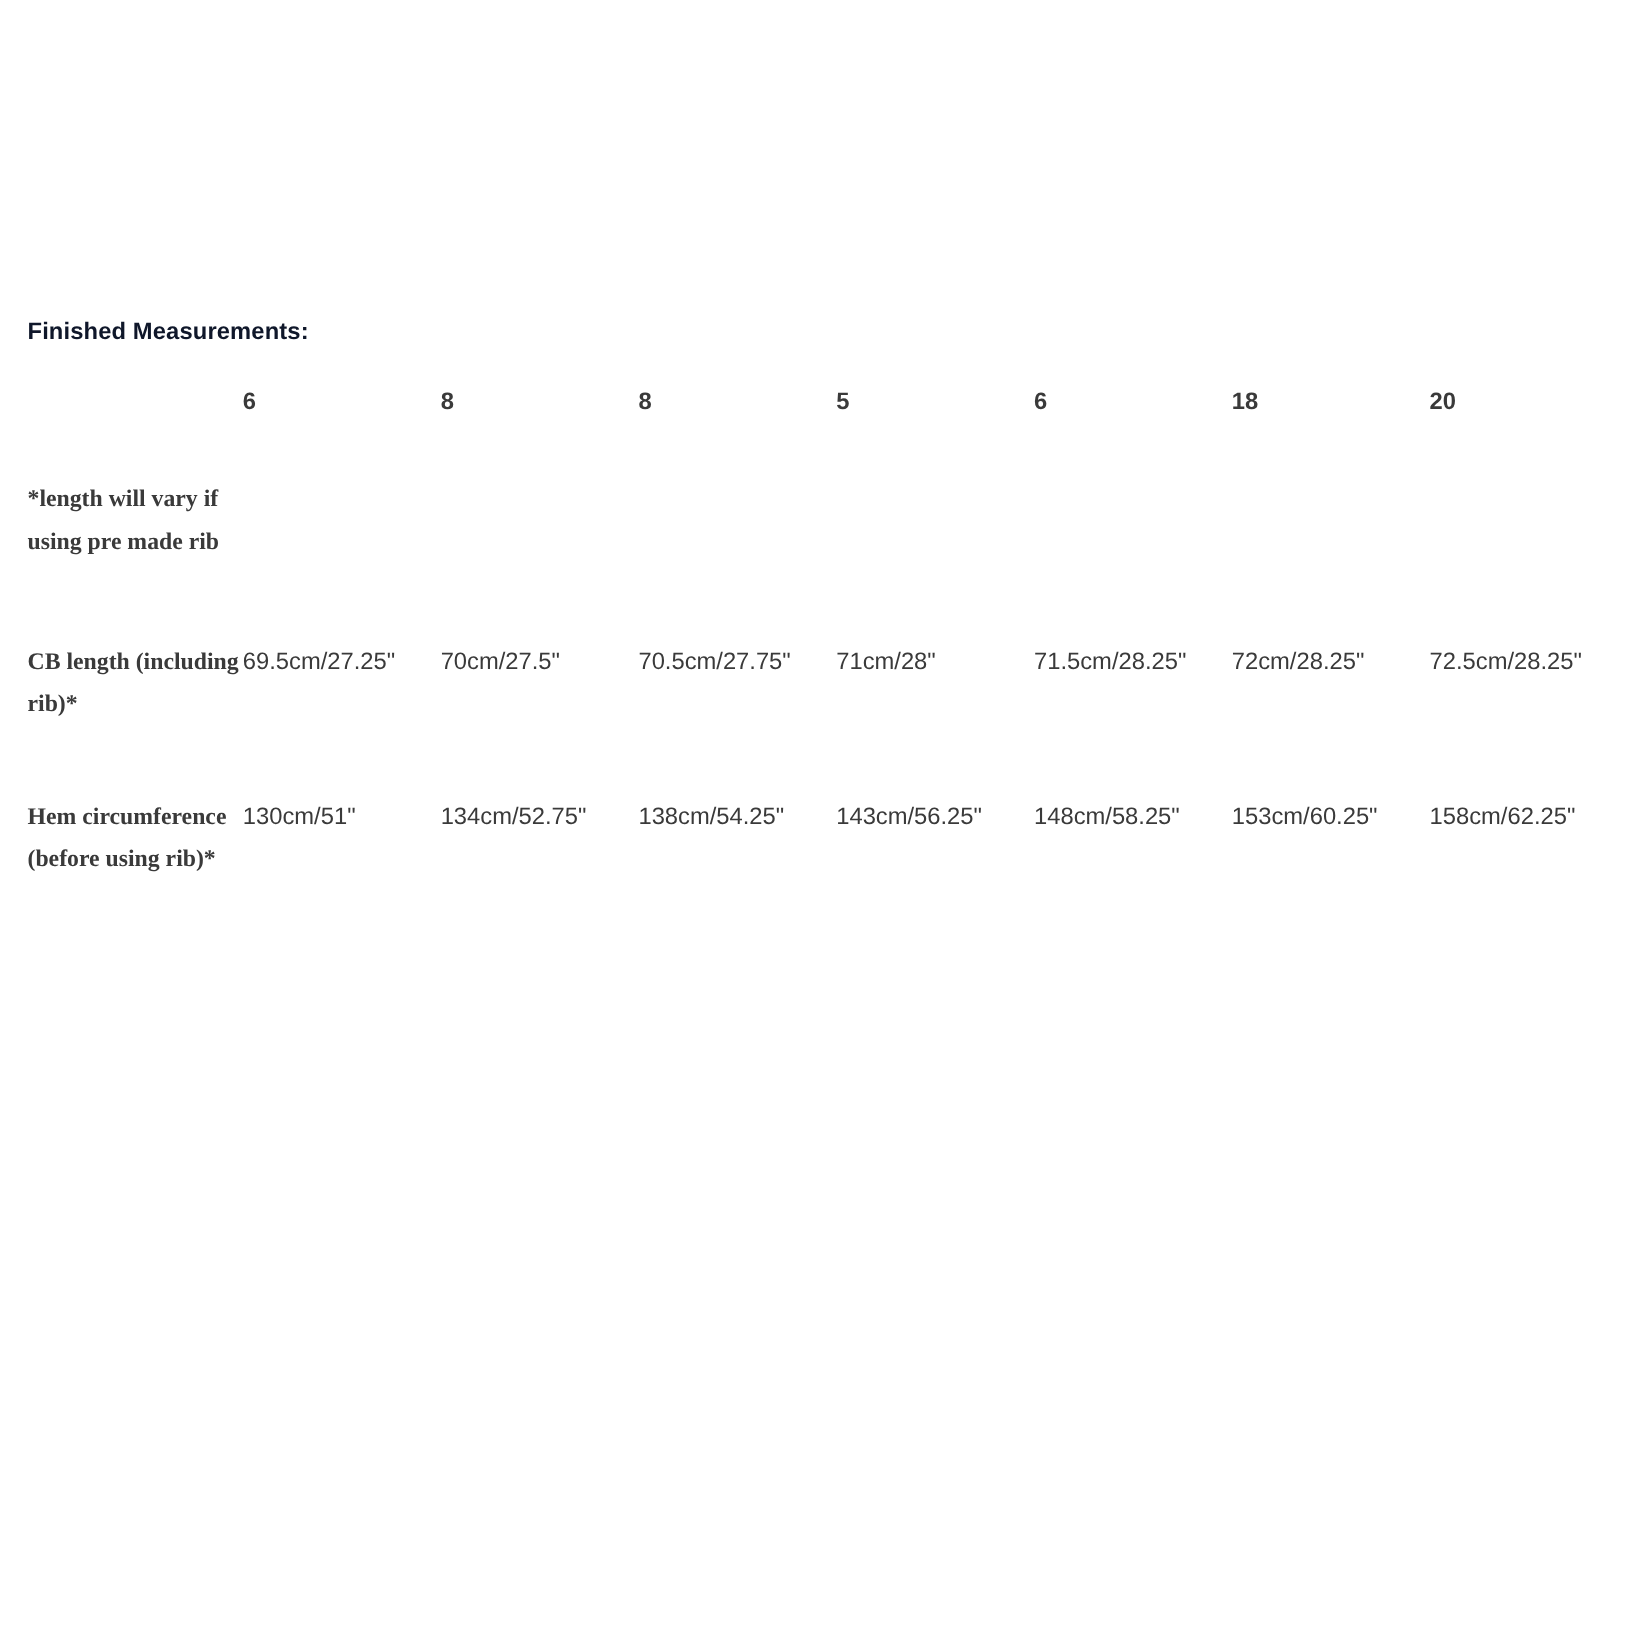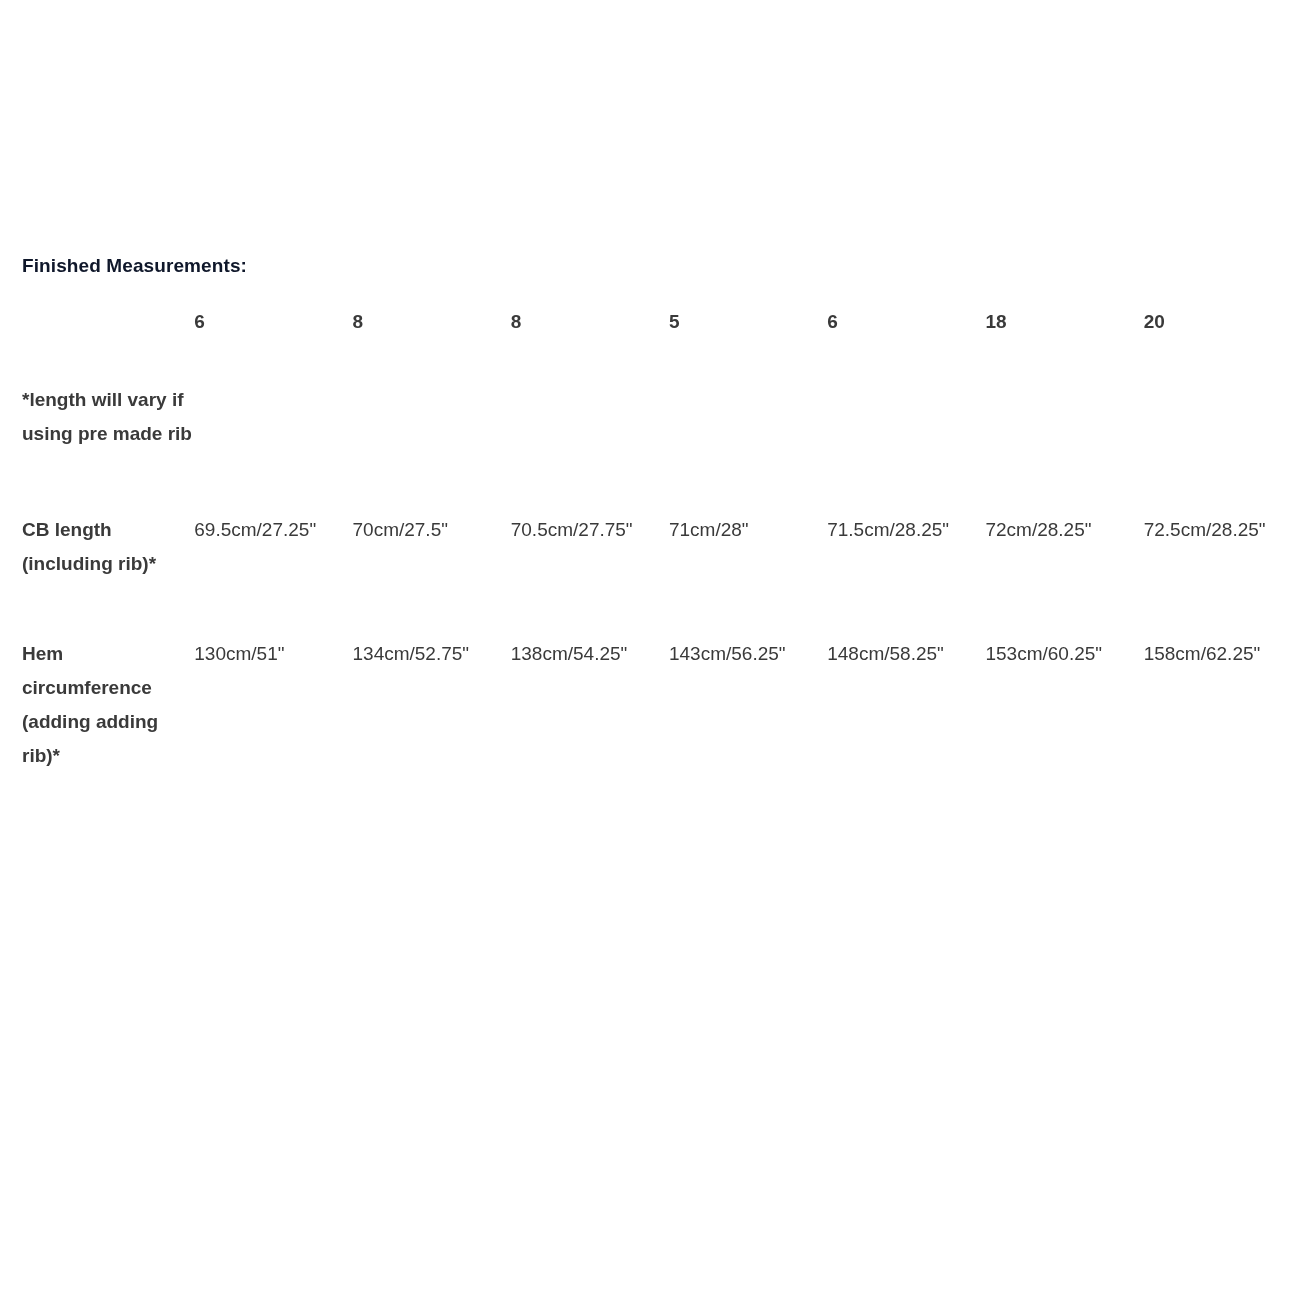--- a/index.html
+++ b/index.html
@@ -49,20 +49,21 @@
   th.size-head {
     font-weight: bold;
     color: #3a3a3a;
     height: 78px;
   }
   th.blank-head { height: 78px; }
   td.rowlabel {
     font-weight: bold;
     color: #3a3a3a;
     padding-right: 18px;
+    font-family: Liberation Serif, serif;
   }
   td.val {
     font-weight: normal;
     color: #3a3a3a;
     padding-right: 10px;
   }
   tr.note td { padding-bottom: 62px; }
   tr.r-bust td { padding-bottom: 46px; }
   tr.r-cb td { padding-bottom: 56px; margin-top: 24px; }
   tr.r-hem td { padding-bottom: 36px; }
@@ -117,21 +118,21 @@
         <td class="val nowrap">69.5cm/27.25"</td>
         <td class="val nowrap">70cm/27.5"</td>
         <td class="val nowrap">70.5cm/27.75"</td>
         <td class="val nowrap">71cm/28"</td>
         <td class="val nowrap">71.5cm/28.25"</td>
         <td class="val nowrap">72cm/28.25"</td>
         <td class="val nowrap">72.5cm/28.25"</td>
       </tr>
 
       <tr class="r-hem">
-        <td class="rowlabel">Hem circumference (adding adding rib)*</td>
+        <td class="rowlabel">Hem circumference (before using rib)*</td>
         <td class="val nowrap">130cm/51"</td>
         <td class="val nowrap">134cm/52.75"</td>
         <td class="val nowrap">138cm/54.25"</td>
         <td class="val nowrap">143cm/56.25"</td>
         <td class="val nowrap">148cm/58.25"</td>
         <td class="val nowrap">153cm/60.25"</td>
         <td class="val nowrap">158cm/62.25"</td>
       </tr>
 
     </tbody>

